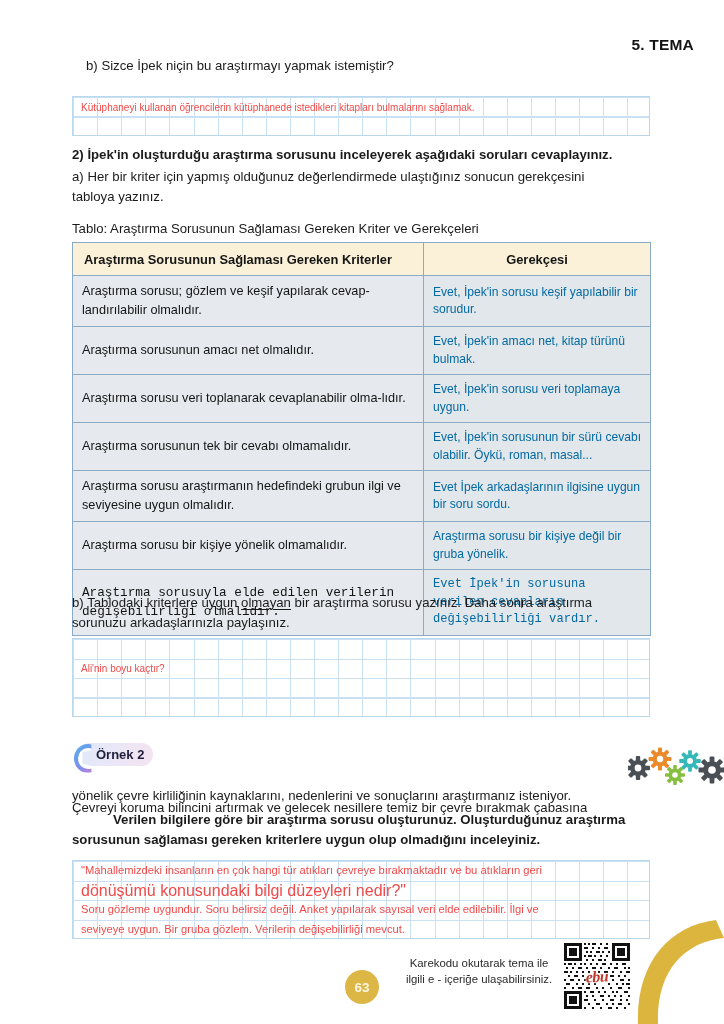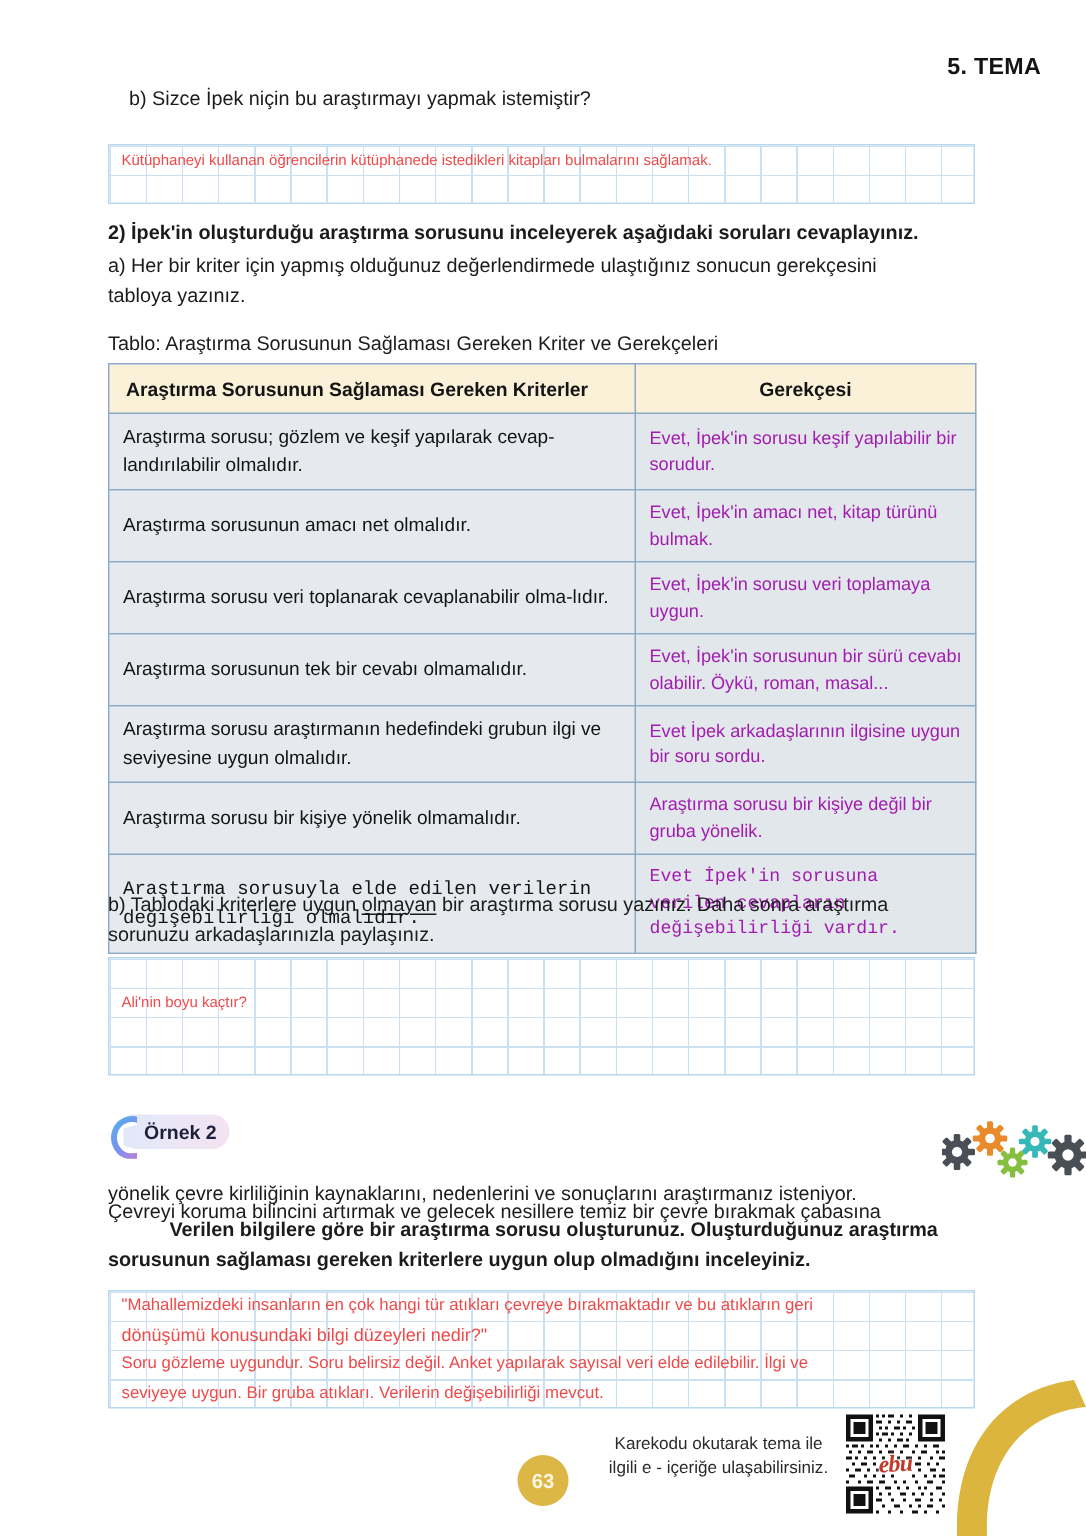--- a/index.html
+++ b/index.html
@@ -104,21 +104,21 @@
   }
   .crit-table thead th.col-left { text-align: left; padding-left: 11px; }
   .crit-table td.crit-cell {
     background: #e6eaee;
     color: #141414;
     line-height: 19px;
     font-size: 12.7px;
   }
   .crit-table td.reason-cell {
     background: #e2e7ec;
-    color: #a21caf;
+    color: #0369a1;
     line-height: 17.5px;
     font-size: 12.1px;
     vertical-align: middle;
   }
 
   
   .ornek-wrap {
     position: absolute;
     left: 78px;
     top: 742px;
@@ -380,23 +380,23 @@
 
   <div class="para" style="left:72px; top:766px; width:600px;margin-top:32px;">Çevreyi koruma bilincini artırmak ve gelecek nesillere temiz bir çevre bırakmak çabasına</div>
   <div class="para" style="left:72px; top:786px; width:600px;">yönelik çevre kirliliğinin kaynaklarını, nedenlerini ve sonuçlarını araştırmanız isteniyor.</div>
   <div class="para bold" style="left:72px; top:810px; width:600px;margin-left:41px;">Verilen bilgilere göre bir araştırma sorusu oluşturunuz. Oluşturduğunuz araştırma</div>
   <div class="para bold" style="left:72px; top:830px; width:600px;">sorusunun sağlaması gereken kriterlere uygun olup olmadığını inceleyiniz.</div>
 
   <div class="grid-box" style="left:72px; top:860px; width:578px; height:79px;">
     <div class="cells"></div>
     <div class="lines">
       <div class="grid-line-text" style="top:0px; font-size:11.2px;">"Mahallemizdeki insanların en çok hangi tür atıkları çevreye bırakmaktadır ve bu atıkların geri</div>
-      <div class="grid-line-text" style="top:19.5px; font-size:12px;">dönüşümü konusundaki bilgi düzeyleri nedir?"</div>
+      <div class="grid-line-text" style="top:19.5px; font-size:16px;">dönüşümü konusundaki bilgi düzeyleri nedir?"</div>
       <div class="grid-line-text" style="top:39px; font-size:11.2px;">Soru gözleme uygundur. Soru belirsiz değil. Anket yapılarak sayısal veri elde edilebilir. İlgi ve</div>
-      <div class="grid-line-text" style="top:58.5px; font-size:11.2px;">seviyeye uygun. Bir gruba atıkları. Verilerin değişebilirliği mevcut.</div>
+      <div class="grid-line-text" style="top:58.5px; font-size:11.2px;">seviyeye uygun. Bir gruba gözlem. Verilerin değişebilirliği mevcut.</div>
     </div>
   </div>
 
   <div class="page-number">63</div>
 
   <div class="qr-caption">
     <div>Karekodu okutarak tema ile</div>
     <div>ilgili e - içeriğe ulaşabilirsiniz.</div>
   </div>
 

